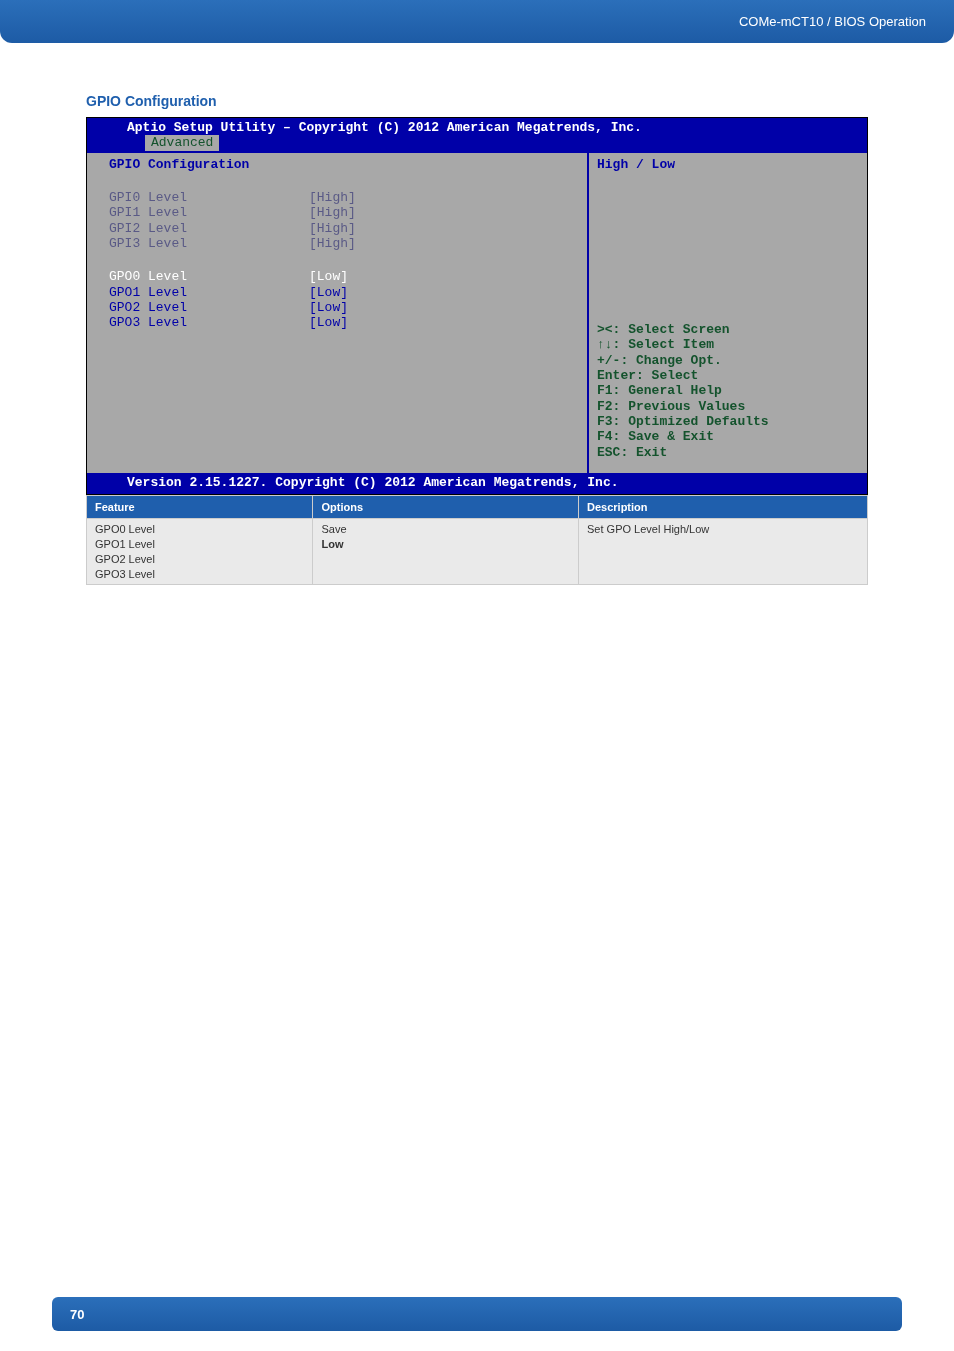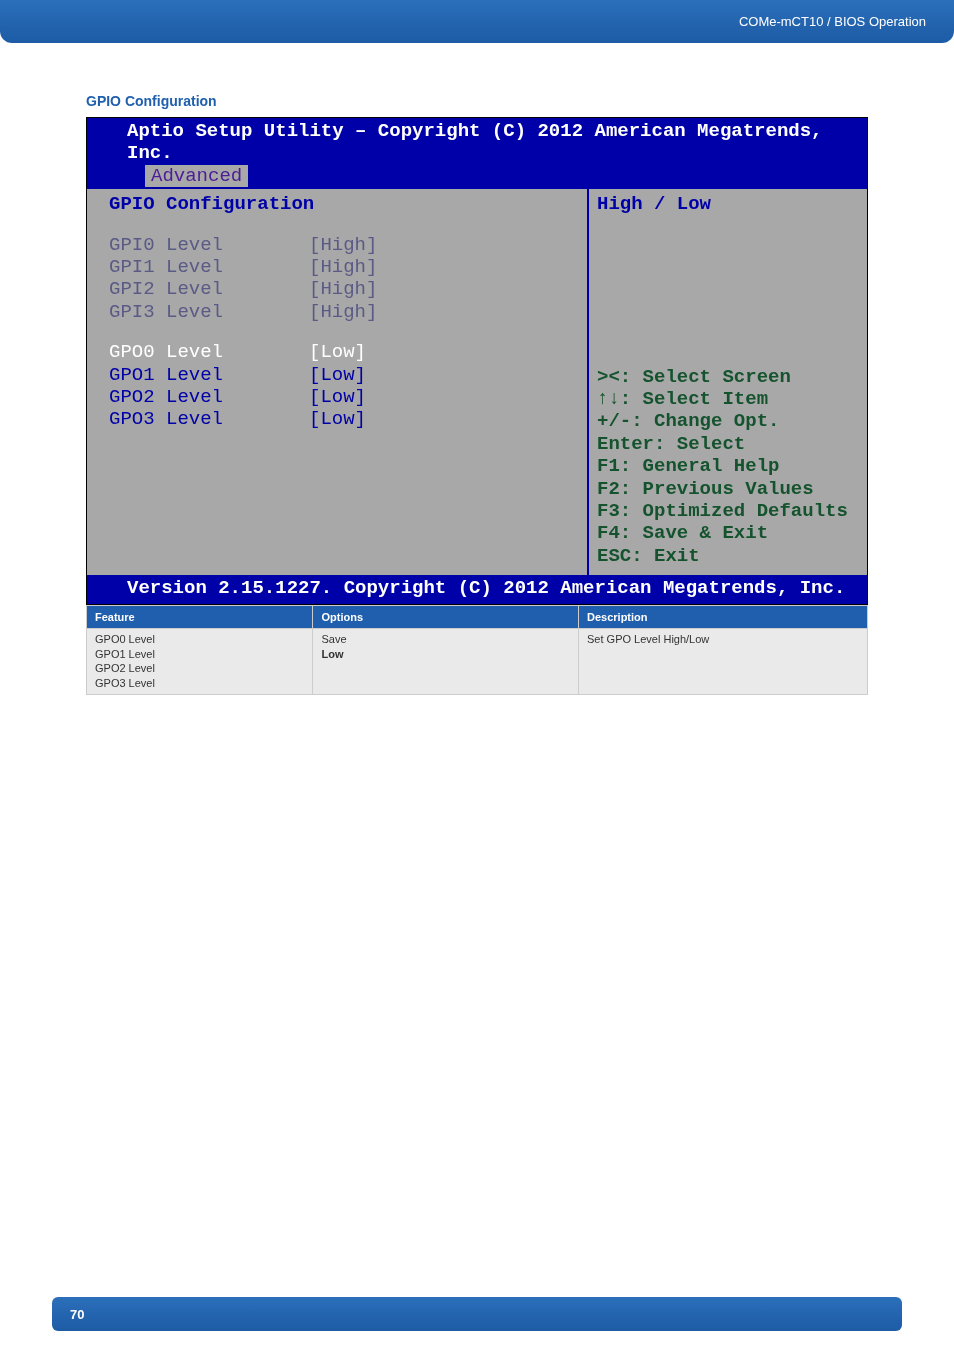--- a/index.html
+++ b/index.html
@@ -29,38 +29,38 @@
     .section-title {
       color: #1f5fad;
       font-size: 14px;
       font-weight: bold;
       margin-bottom: 8px;
     }
     .bios-screen {
       width: 100%;
       background: #0000a8;
       font-family: 'Courier New', monospace;
-      font-size: 19px;
+      font-size: 13px;
       line-height: 1.18;
       border: 1px solid #000;
     }
     .bios-top {
       background: #0000a8;
       color: #fff;
       padding: 2px 0 0 40px;
       font-weight: bold;
     }
     .bios-tab-row {
       background: #0000a8;
       padding-left: 58px;
     }
     .bios-tab {
       display: inline-block;
       background: #a8a8a8;
-      color: #4c1d95;
+      color: #14532d;
       padding: 0 6px;
       font-weight: normal;
     }
     .bios-main {
       display: flex;
       background: #a8a8a8;
       border-top: 2px solid #0000a8;
     }
     .bios-left {
       flex: 1;

